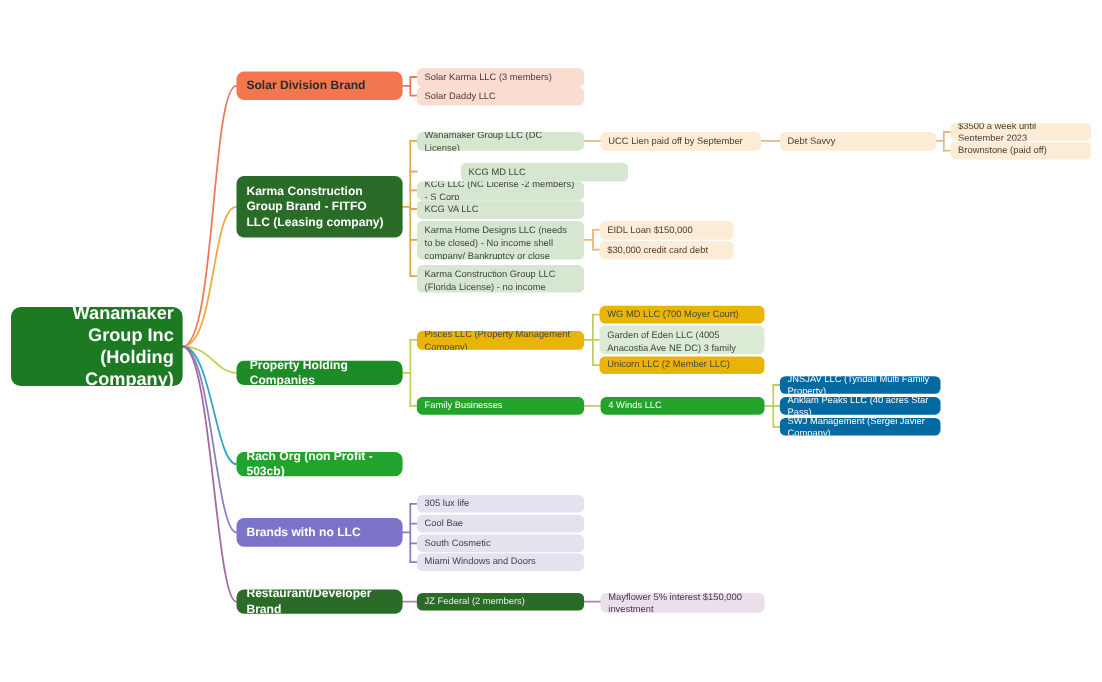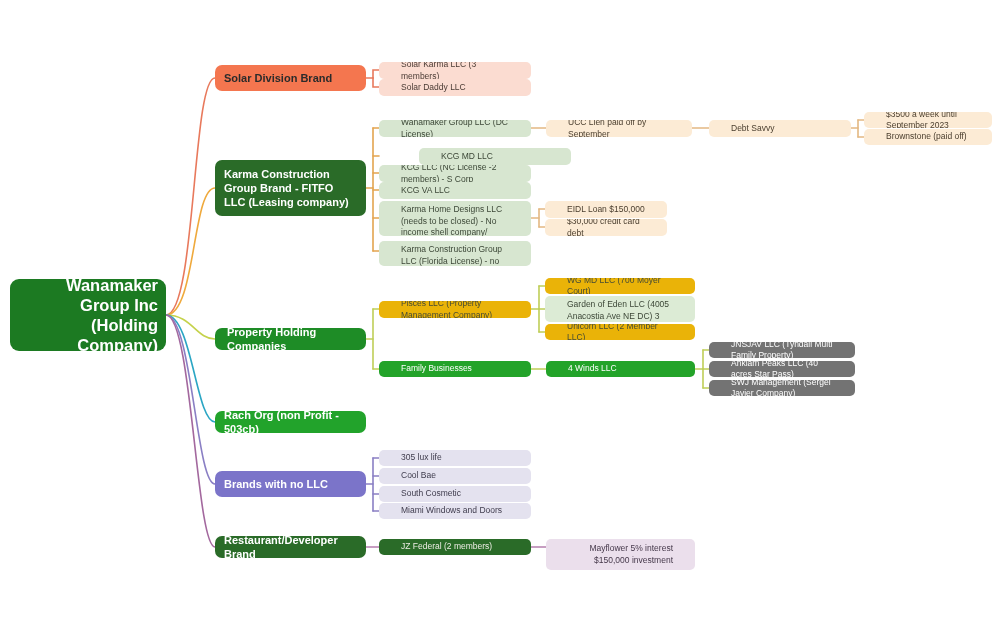--- a/index.html
+++ b/index.html
@@ -64,32 +64,32 @@
   .n-l1.property { background: #1E8C26; }
   .n-l1.rach     { background: #22A32B; }
   .n-l1.brands   { background: #7B74C9; }
   .n-l1.rest     { background: #2A6B28; }
 
   
   .n-leaf {
     border-radius: 5px;
     font-size: 8.5px;
     line-height: 11.5px;
-    padding: 3px 22px;
+    padding: 3px 7px;
     font-weight: normal;
   }
   .tone-peach  { background: #FBDCD1; color: #4a3b34; }
   .tone-cream  { background: #FCEBD5; color: #4a3e2e; }
   .tone-sage   { background: #D7E6D0; color: #3b4636; }
   .tone-lime   { background: #eab308; color: #454b35; }
   .tone-mint   { background: #DCEBD5; color: #3b4636; }
   .tone-lilac  { background: #E4E2EF; color: #3f3c4d; }
   .tone-plum   { background: #EBDFEC; color: #45384a; }
   .tone-green  { background: #23A329; color: #ffffff; }
-  .tone-green2 { background: #737373; color: #ffffff; }
+  .tone-green2 { background: #0369a1; color: #ffffff; }
   .tone-drkgrn { background: #2A6B28; color: #EDEDE4; }
 </style>
 </head>
 <body>
 
 <div id="canvas">
 
   <svg id="edges" viewBox="0 0 1002 620" xmlns="http://www.w3.org/2000/svg">
     <g fill="none" stroke-width="1.6" stroke-linecap="round">
 
@@ -273,17 +273,17 @@
   <div class="node n-leaf tone-lilac" style="left:379px; top:503px; width:152px; height:16px;">
     <span>Miami Windows and Doors</span>
   </div>
 
   <div class="node n-l1 rest" style="left:215px; top:536px; width:151px; height:22px;">
     <span>Restaurant/Developer Brand</span>
   </div>
   <div class="node n-leaf tone-drkgrn" style="left:379px; top:539px; width:152px; height:16px;">
     <span>JZ Federal (2 members)</span>
   </div>
-  <div class="node n-leaf tone-plum" style="left:546px; top:539px; width:149px; height:31px;text-align:right;">
+  <div class="node n-leaf tone-plum" style="left:546px; top:539px; width:149px; height:18px;">
     <span>Mayflower 5% interest $150,000 investment</span>
   </div>
 
 </div>
 
 </body></html>

